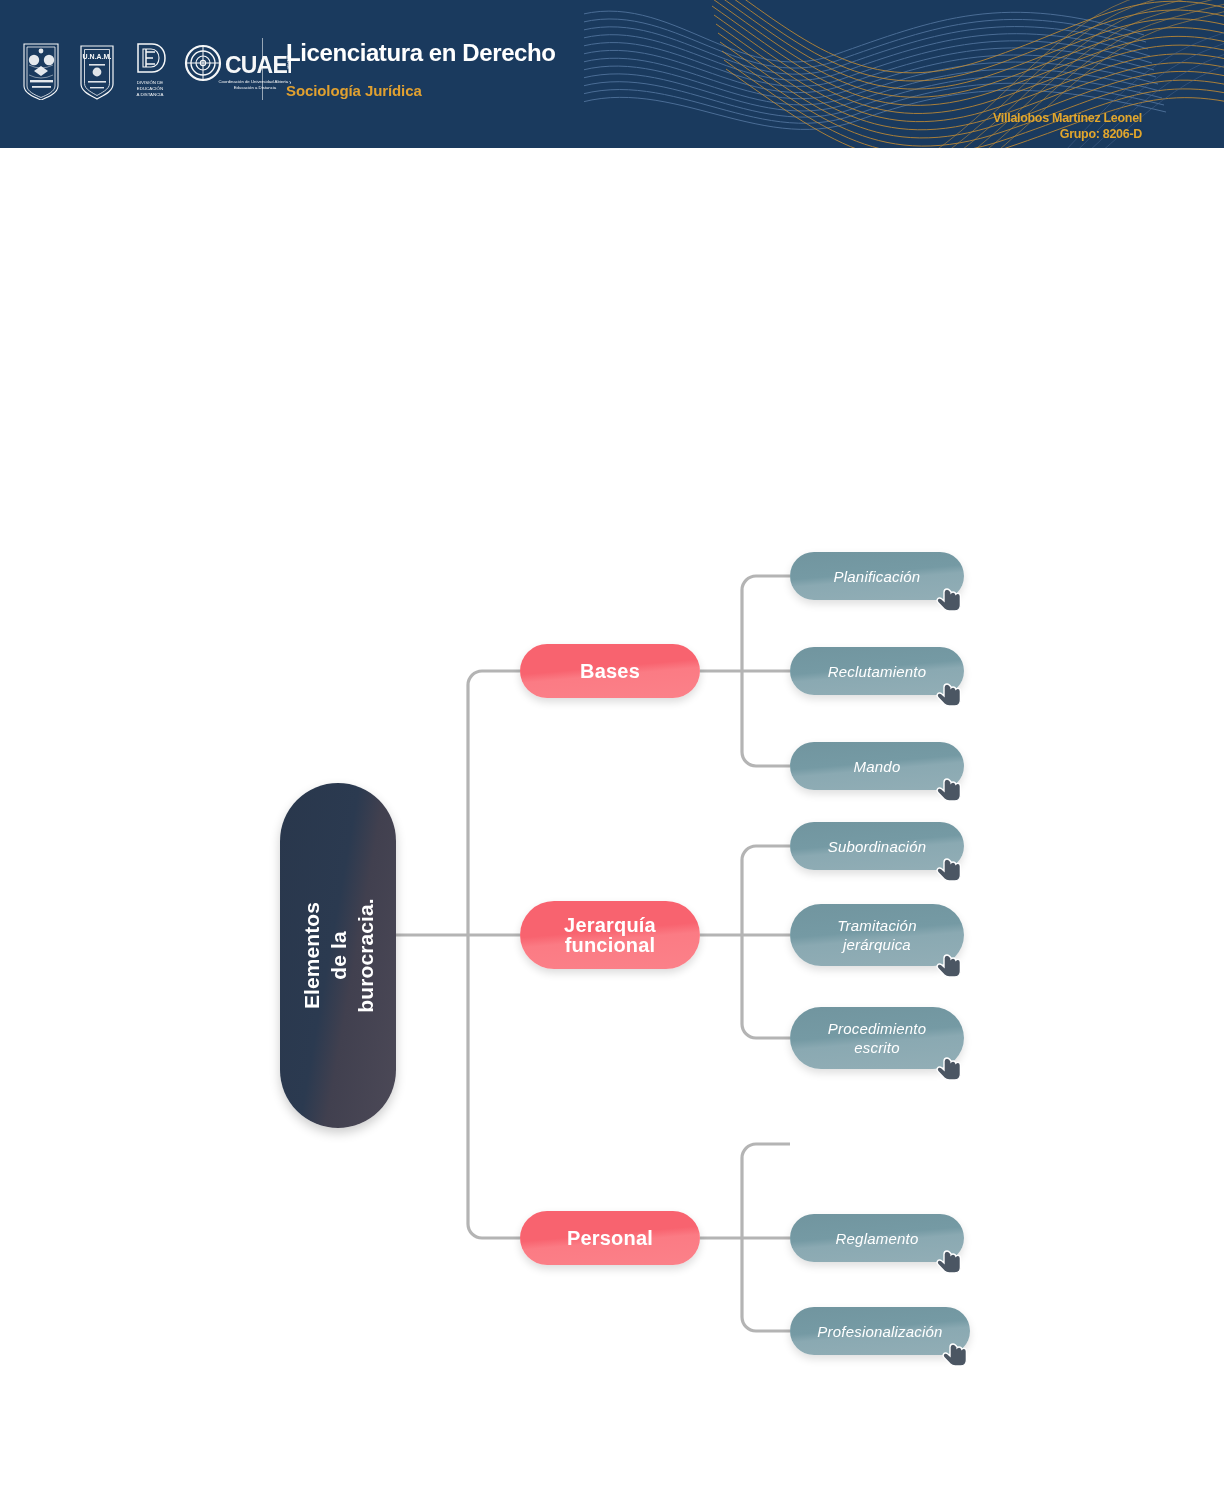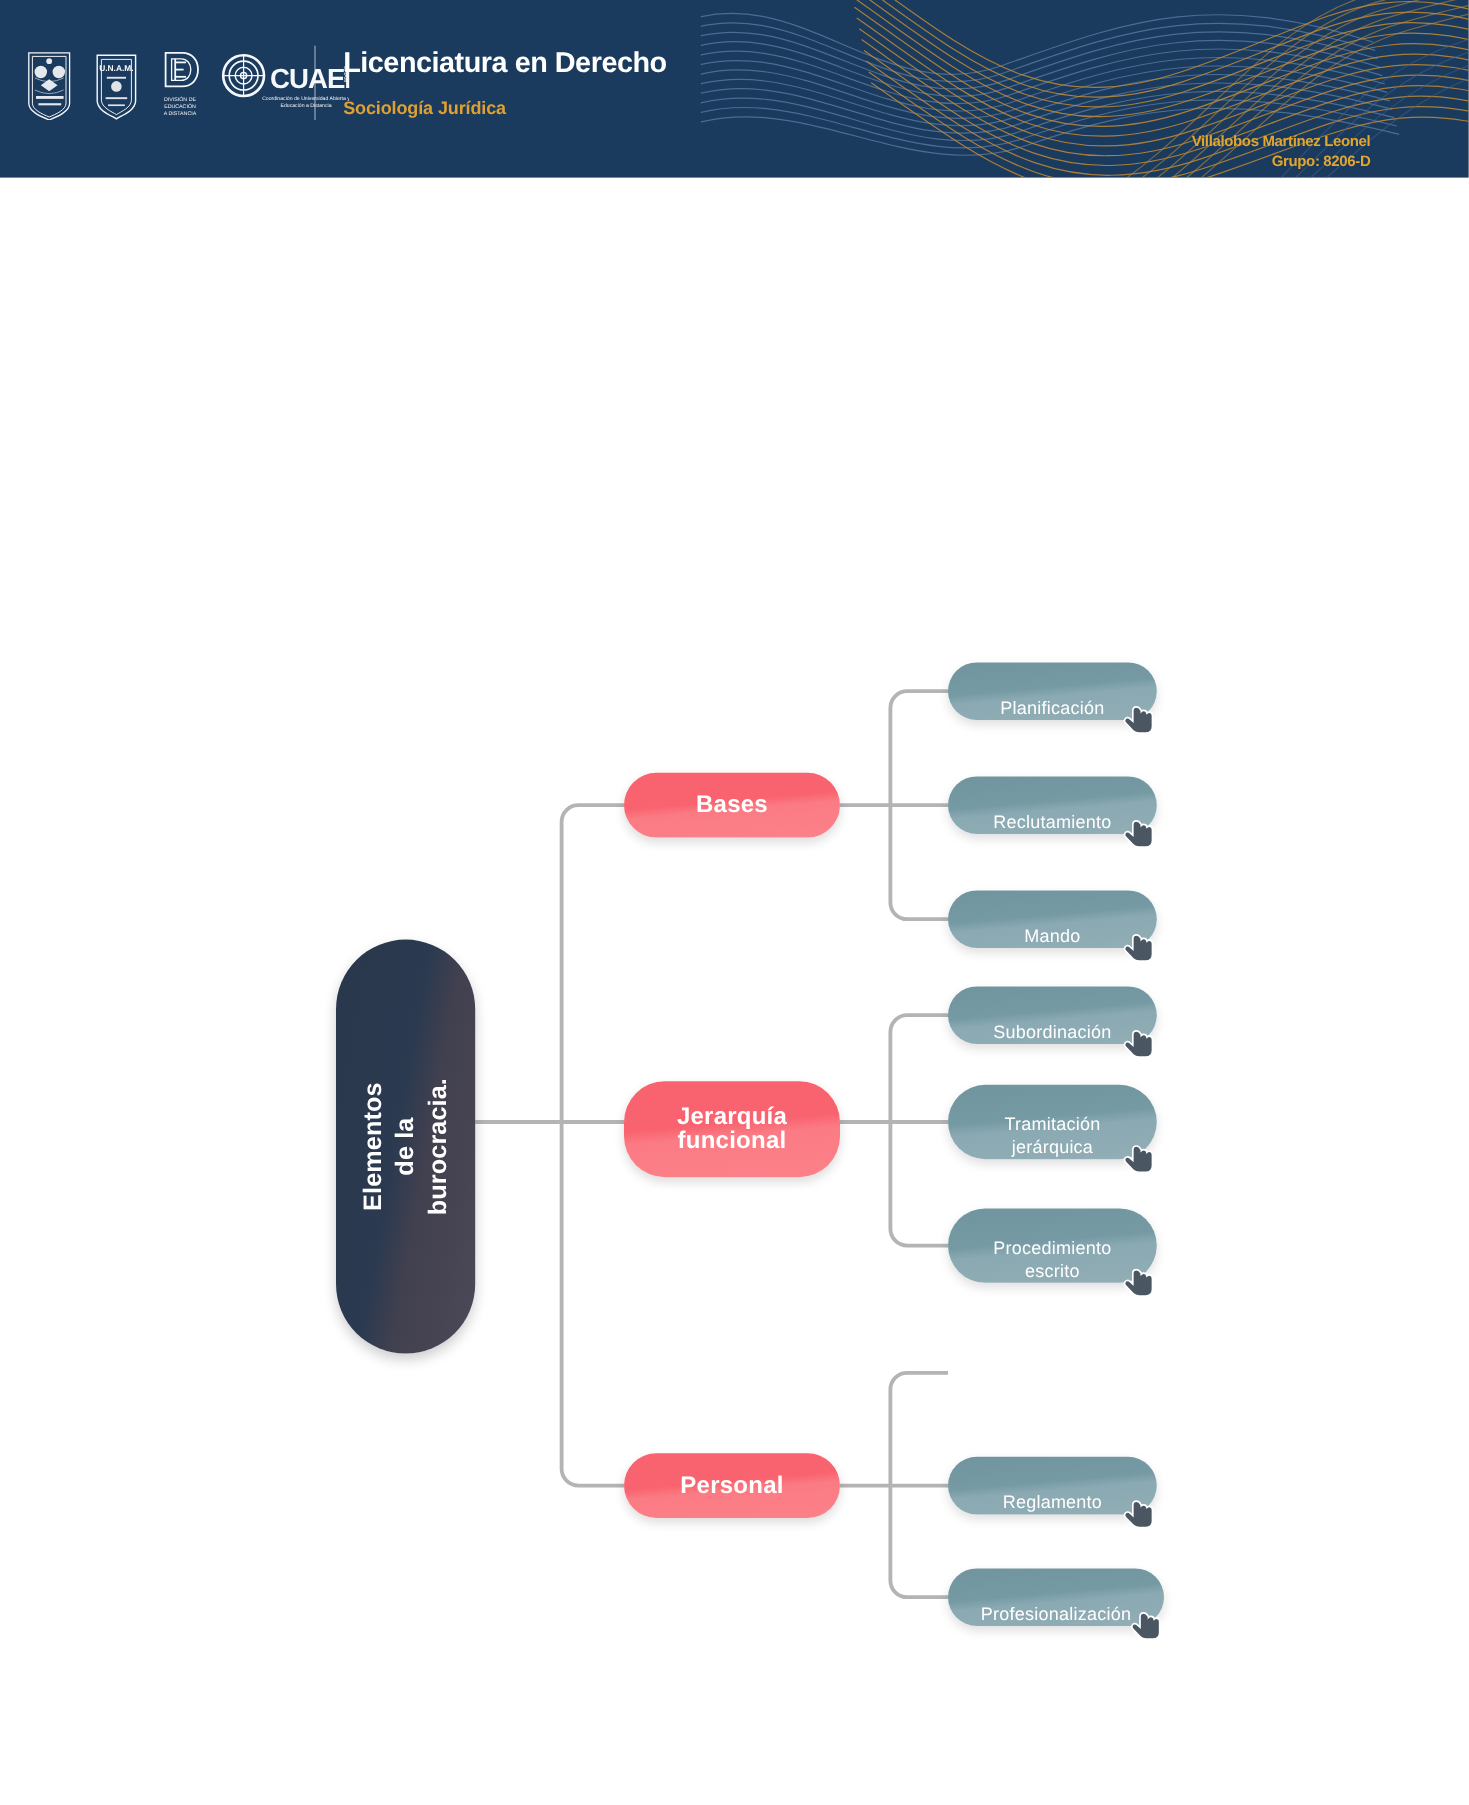--- a/index.html
+++ b/index.html
@@ -145,29 +145,30 @@
   }
 
   
   .leaf-node {
     position: absolute;
     width: 174px; height: 48px;
     border-radius: 24px;
     background: linear-gradient(175deg, #71959f 0%, #759aa4 44%, #8aa9b2 56%, #92aeb6 100%);
     box-shadow: 0 4px 9px rgba(0,0,0,.13);
     display: flex;
-    align-items: flex-end;
+    align-items: center;
     justify-content: center;
     color: #ffffff;
     font-size: 15px;
     font-weight: normal;
     text-align: center;
     line-height: 19px;
     white-space: pre-line;
     letter-spacing: .2px;
+    font-style: italic;
   }
   .leaf-node.tall { height: 62px; border-radius: 31px; }
 
   .hand-icon {
     position: absolute;
     right: -2px;
     bottom: -16px;
     width: 30px; height: 32px;
     pointer-events: none;
   }
@@ -356,21 +357,21 @@
       </svg>
     </div>
 
     <div class="leaf-node" style="left:790px; top:594px;">
       <span>Mando</span>
       <svg class="hand-icon" viewBox="0 0 30 32">
         <path d="M11 5 C 9 5 8 6.4 8 8.2 V 17 l-2.4 -2.2 c -1.4 -1.2 -3.4 -1 -4.2 .6 c -.6 1.2 -.2 2.4 .8 3.4 l6 6.2 c 1.4 1.4 3 2 5 2 h 5.4 c 3.4 0 5.8 -2.4 5.8 -5.8 V 12.2 c 0 -1.6 -1 -2.8 -2.6 -2.8 c -.8 0 -1.5 .3 -2 .8 c -.3 -1.3 -1.3 -2.2 -2.7 -2.2 c -.8 0 -1.5 .3 -2 .8 V 8.2 C 14.1 6.4 13 5 11 5 Z" fill="#4b5663" stroke="#ffffff" stroke-width="1.4"></path>
       </svg>
     </div>
 
-    <div class="branch-node" style="left:520px; top:753px; height:80px; border-radius:34px;">
+    <div class="branch-node" style="left:520px; top:753px; height:68px; border-radius:34px;">
       <span>Jerarquía
 funcional</span>
     </div>
 
     <div class="leaf-node" style="left:790px; top:674px;">
       <span>Subordinación</span>
       <svg class="hand-icon" viewBox="0 0 30 32">
         <path d="M11 5 C 9 5 8 6.4 8 8.2 V 17 l-2.4 -2.2 c -1.4 -1.2 -3.4 -1 -4.2 .6 c -.6 1.2 -.2 2.4 .8 3.4 l6 6.2 c 1.4 1.4 3 2 5 2 h 5.4 c 3.4 0 5.8 -2.4 5.8 -5.8 V 12.2 c 0 -1.6 -1 -2.8 -2.6 -2.8 c -.8 0 -1.5 .3 -2 .8 c -.3 -1.3 -1.3 -2.2 -2.7 -2.2 c -.8 0 -1.5 .3 -2 .8 V 8.2 C 14.1 6.4 13 5 11 5 Z" fill="#4b5663" stroke="#ffffff" stroke-width="1.4"></path>
       </svg>
     </div>

